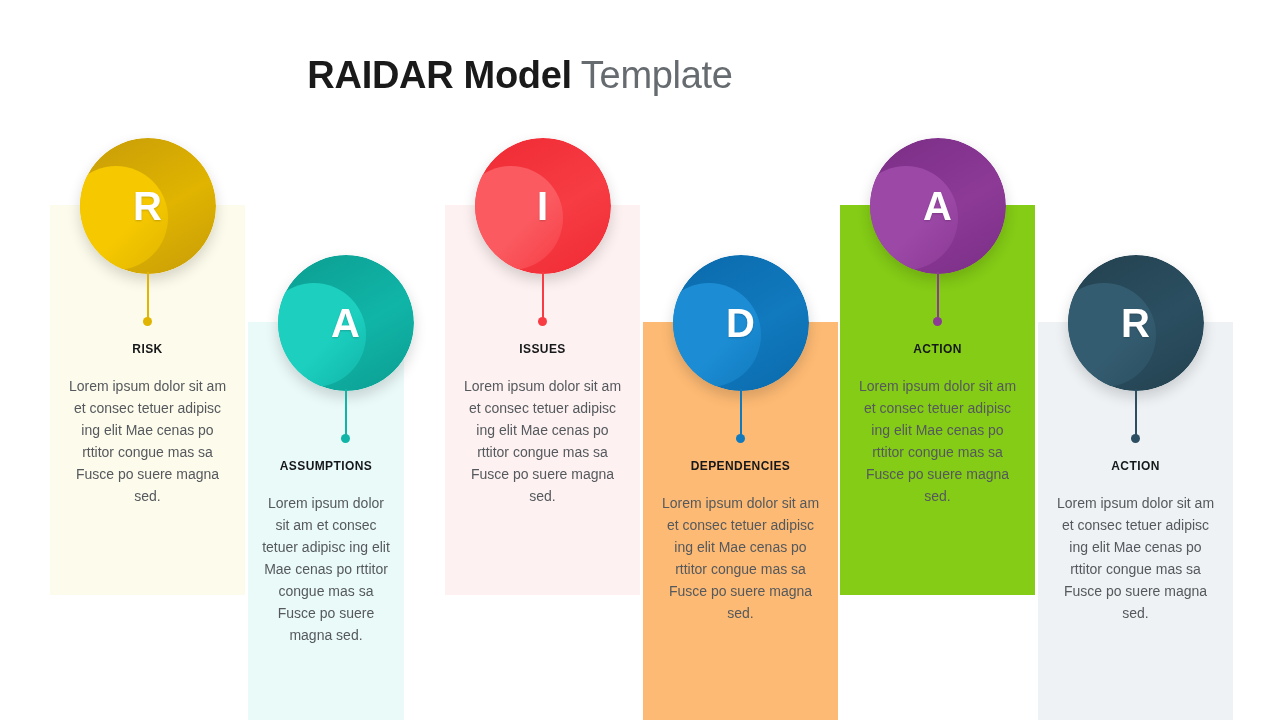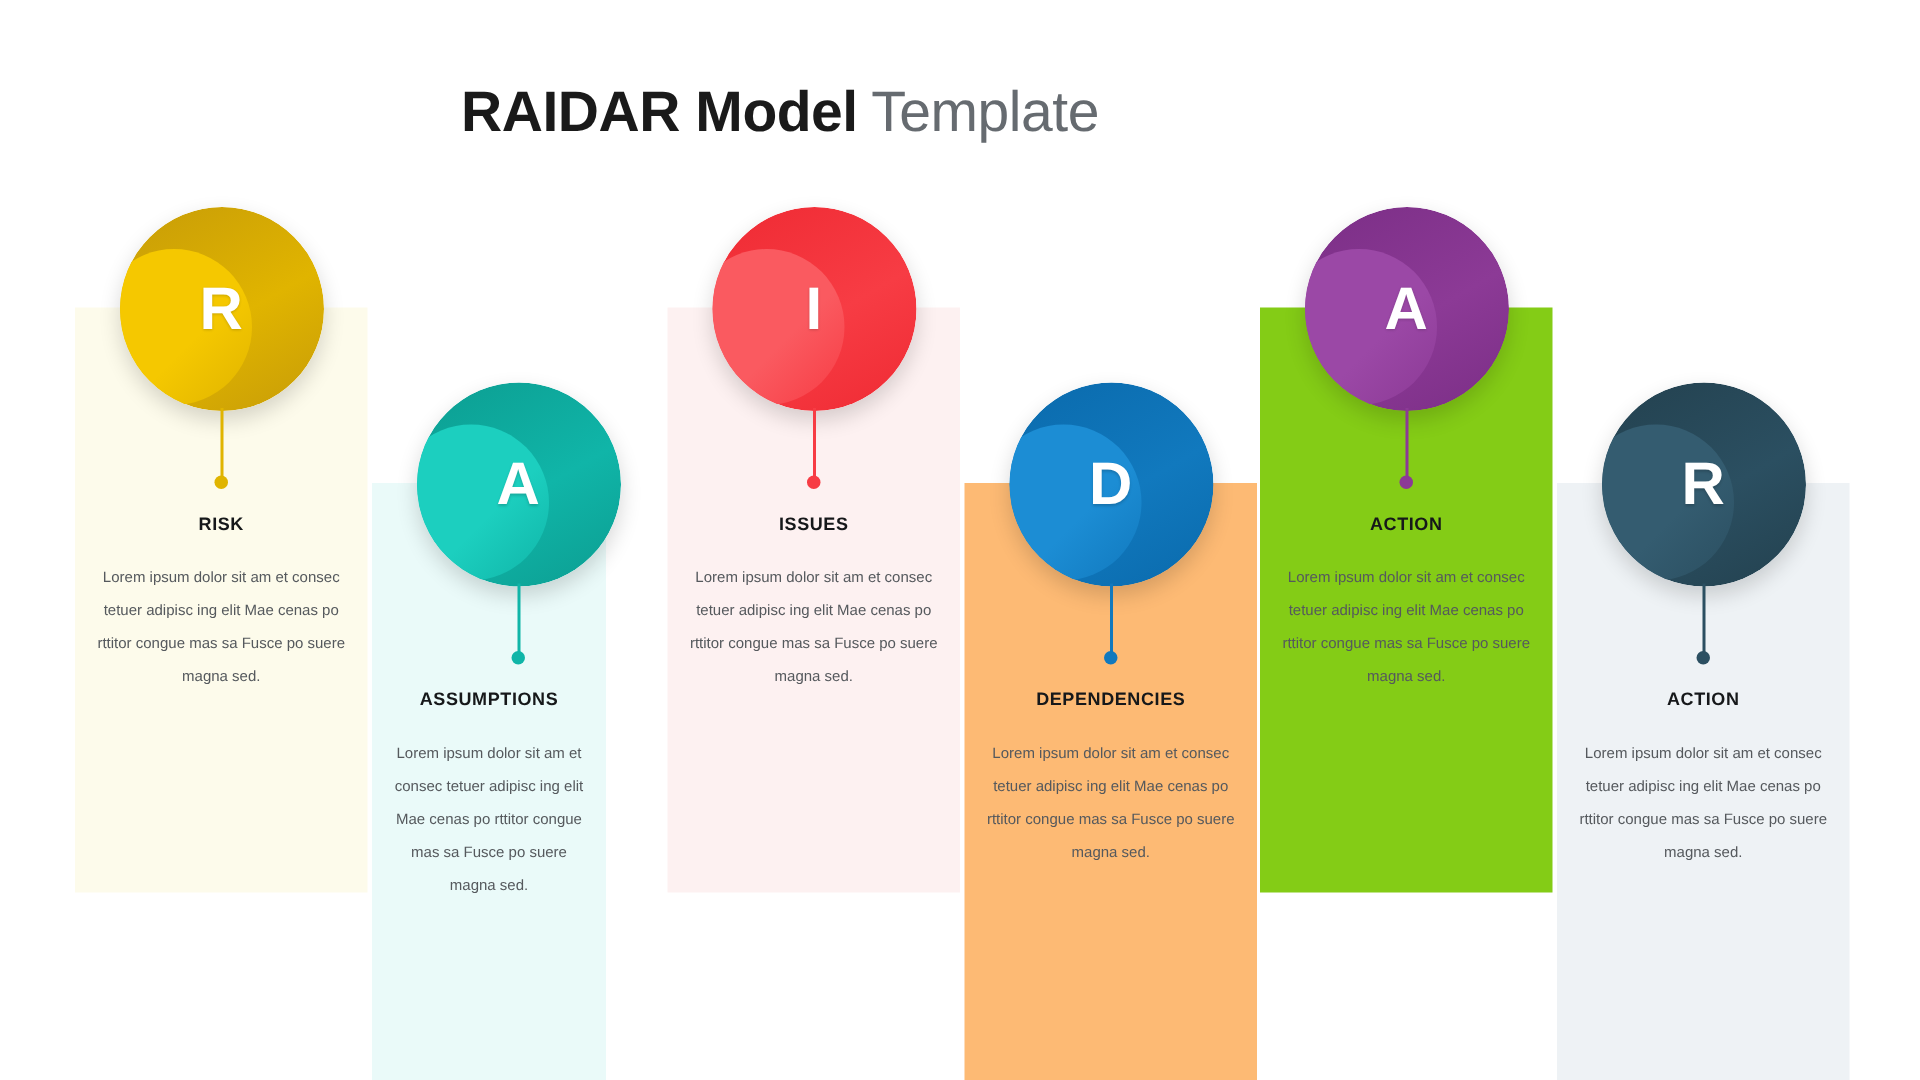--- a/index.html
+++ b/index.html
@@ -59,21 +59,21 @@
     font-weight: 700;
     color: #16181a;
     letter-spacing: 0.4px;
   }
   .card-body {
     position: absolute;
     left: 0;
     width: 100%;
     padding: 0 14px;
     box-sizing: border-box;
-    font-size: 10px;
+    font-size: 14px;
     line-height: 22px;
     color: #55595d;
   }
 
   
   .node {
     position: absolute;
     width: 136px;
     height: 136px;
   }

